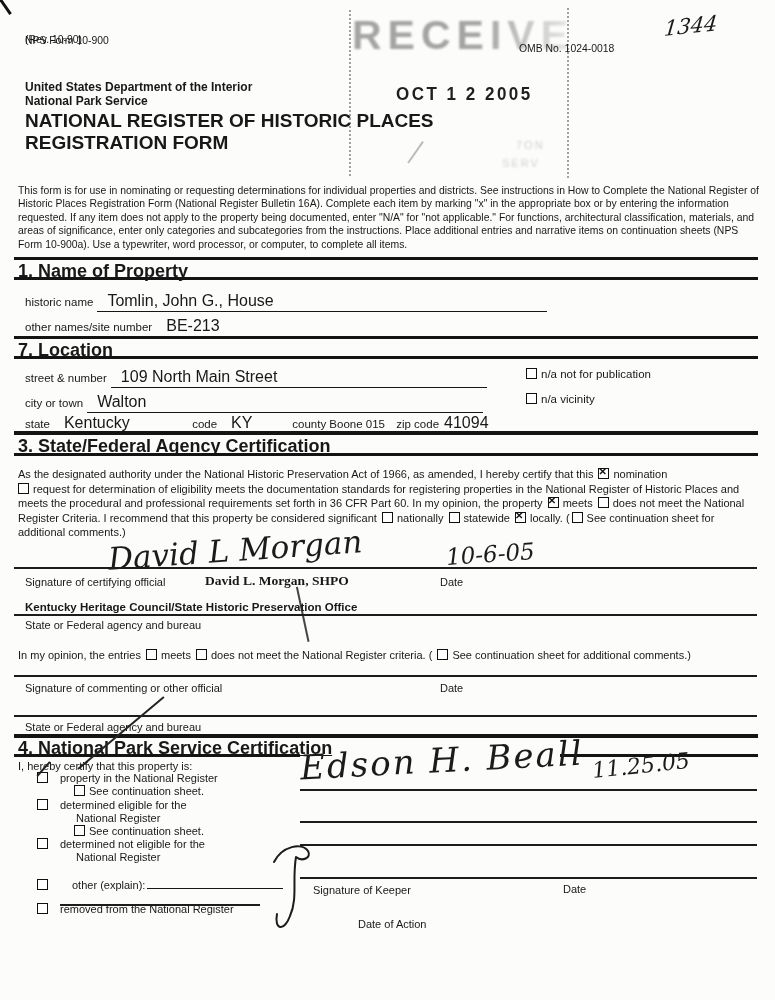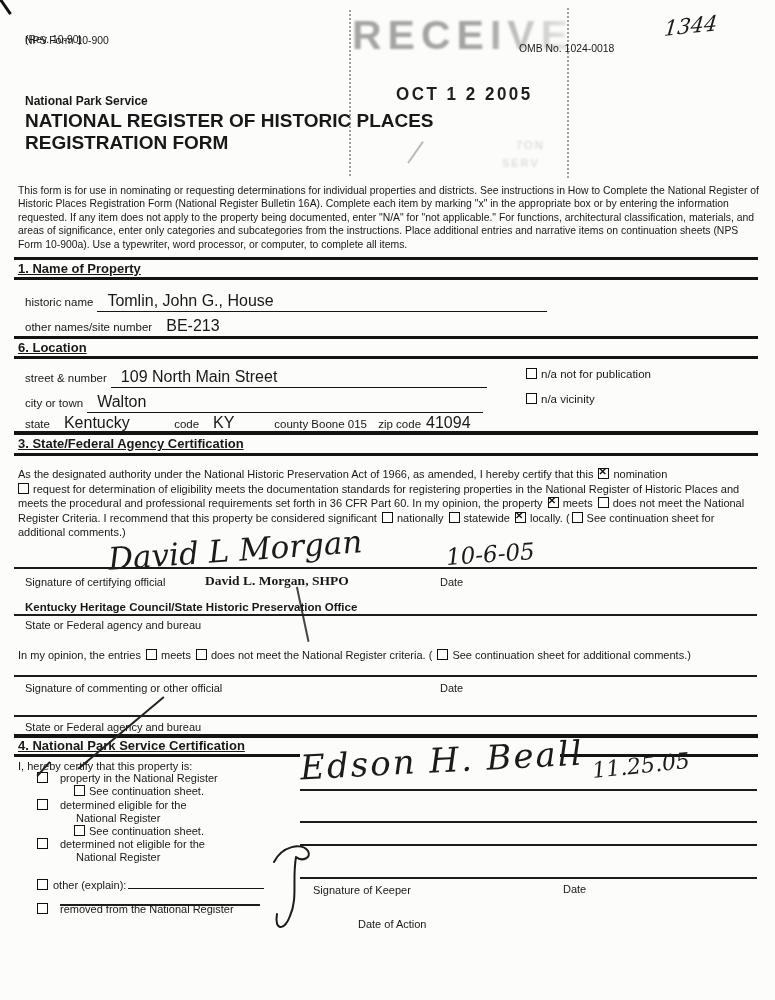--- a/index.html
+++ b/index.html
@@ -4,21 +4,21 @@
 <style>
   html,body{margin:0;padding:0;background:#e9e9e7;}
   .page{position:relative;width:775px;height:1000px;background:#fcfcfa;margin:0 auto;
         font-family:"Liberation Sans",sans-serif;color:#181818;overflow:hidden;}
   .abs{position:absolute;}
   .b{font-weight:bold;}
   .t10{font-size:10.4px;line-height:13.4px;}
   .t11{font-size:11px;line-height:14.6px;}
   .lbl{font-size:11.5px;}
   .secbar{position:absolute;left:14px;width:744px;height:3.2px;background:#141414;}
-  .sechead{font-size:13px;font-weight:bold;text-decoration:underline;}
+  .sechead{font-size:18px;font-weight:bold;text-decoration:underline;}
   .fill{display:inline-block;border-bottom:1.5px solid #161616;padding:0 8px 1px 10px;
         font-size:16px;vertical-align:baseline;margin-left:4px;}
   .sigline{position:absolute;height:1.8px;background:#1c1c1c;}
   .cb{display:inline-block;width:9px;height:9px;border:1.4px solid #101010;
       position:relative;vertical-align:-1px;margin:0 4px 0 2px;background:#fff;}
   .cb.x::before{content:"\2715";position:absolute;left:-1px;top:-2px;font-size:10px;
       font-weight:bold;line-height:10px;color:#101010;}
   .cb.hand::before{content:"";}
   .cb.hand::after{content:"";position:absolute;left:-4px;top:-5px;width:19px;height:1.8px;
       background:#222;transform:rotate(-48deg);transform-origin:center;}
@@ -48,20 +48,21 @@
   <div class="dashv" style="left:349px;top:10px;height:166px;"></div>
   <div class="dashv" style="left:567px;top:8px;height:170px;"></div>
   <div class="abs" style="left:352px;top:12px;width:215px;height:55px;overflow:hidden;">
     <span class="stampword">RECEIVED</span>
   </div>
   <div class="abs datestamp" style="left:396px;top:84px;">OCT 1 2 2005</div>
 
   <div class="abs t10" style="left:519px;top:42px;">OMB No. 1024-0018</div>
   <div class="abs hw" style="left:664px;top:14px;font-size:21px;transform:rotate(-6deg) skewX(-12deg);">1344</div>
 
+  <div class="abs b" style="left:25px;top:80px;font-size:12px;">United States Department of the Interior</div>
   <div class="abs b" style="left:25px;top:94px;font-size:12px;">National Park Service</div>
 
   <div class="abs b" style="left:25px;top:132px;font-size:19px;">REGISTRATION FORM</div>
   <div class="abs b" style="left:25px;top:110px;font-size:19px;">NATIONAL REGISTER OF HISTORIC PLACES</div>
 
   <div class="frag" style="left:516px;top:139px;">7ON</div>
   <div class="frag" style="left:502px;top:157px;">SERV</div>
   <div class="penstroke" style="left:408px;top:162px;width:26px;opacity:.3;transform:rotate(-55deg);"></div>
 
   <div class="abs t10" style="left:18px;top:184px;width:742px;">This form is for use in nominating or requesting determinations for individual properties and districts.  See instructions in How to Complete the National Register of Historic Places Registration Form (National Register Bulletin 16A). Complete each item by marking "x" in the appropriate box or by entering the information requested.  If any item does not apply to the property being documented, enter "N/A" for "not applicable."  For functions, architectural classification, materials, and areas of significance, enter only categories and subcategories from the instructions.  Place additional entries and narrative items on continuation sheets (NPS Form 10-900a).  Use a typewriter, word processor, or computer, to complete all items.</div>
@@ -71,40 +72,40 @@
   <div class="secbar" style="top:277px;"></div>
 
   <div class="abs" style="left:25px;top:292px;">
     <span class="lbl">historic name</span><span class="fill" style="width:432px;">Tomlin, John G., House</span>
   </div>
   <div class="abs" style="left:25px;top:317px;">
     <span class="lbl">other names/site number</span><span class="fill" style="width:398px;">BE-213</span>
   </div>
 
   <div class="secbar" style="top:336px;"></div>
-  <div class="abs sechead" style="left:18px;top:340px;">6. Location</div>
+  <div class="abs sechead" style="left:18px;top:340px;">7. Location</div>
   <div class="secbar" style="top:356px;"></div>
 
   <div class="abs" style="left:25px;top:368px;">
     <span class="lbl">street &amp; number</span><span class="fill" style="width:358px;">109 North Main Street</span>
   </div>
   <div class="abs lbl" style="left:524px;top:368px;">
     <span class="cb"></span><span>n/a not for publication</span>
   </div>
 
   <div class="abs" style="left:25px;top:393px;">
     <span class="lbl">city or town</span><span class="fill" style="width:378px;">Walton</span>
   </div>
   <div class="abs lbl" style="left:524px;top:393px;">
     <span class="cb"></span><span>n/a vicinity</span>
   </div>
 
   <div class="abs lbl" style="left:25px;top:414px;">
     <span>state</span><span class="fill" style="width:93px;">Kentucky</span>
-    <span style="margin-left:6px;">code</span><span class="fill" style="width:42px;">KY</span>
+    <span style="margin-left:24px;">code</span><span class="fill" style="width:42px;">KY</span>
     <span style="margin-left:8px;">county Boone 015</span>
     <span style="margin-left:8px;">zip code</span><span class="fill" style="width:32px;padding-left:4px;margin-left:1px;">41094</span>
   </div>
 
   <div class="secbar" style="top:431px;height:4px;"></div>
   <div class="abs sechead" style="left:18px;top:436px;">3. State/Federal Agency Certification</div>
   <div class="secbar" style="top:453px;"></div>
 
   <div class="abs t11" style="left:18px;top:467px;width:742px;">
     <span>As the designated authority under the National Historic Preservation Act of 1966, as amended, I hereby certify that this</span>
@@ -166,21 +167,21 @@
     <span class="cb"></span><span>See continuation sheet.</span>
   </div>
   <div class="abs t11" style="left:35px;top:837px;">
     <span class="cb"></span><span style="margin-left:8px;">determined not eligible for the</span>
   </div>
   <div class="abs t11" style="left:76px;top:850px;">National Register</div>
   <div class="abs t11" style="left:35px;top:902px;">
     <span class="cb"></span><span style="margin-left:8px;">removed from the National Register</span>
   </div>
   <div class="abs t11" style="left:35px;top:878px;">
-    <span class="cb"></span><span style="margin-left:1px;">other (explain):</span><span class="fill" style="width:118px;margin-left:2px;"></span>
+    <span class="cb"></span><span style="margin-left:20px;">other (explain):</span><span class="fill" style="width:118px;margin-left:2px;"></span>
   </div>
   <div class="sigline" style="left:60px;top:904px;width:200px;height:1.6px;"></div>
 
   <div class="abs hw" style="left:300px;top:740px;font-size:34px;letter-spacing:2px;transform:rotate(-3deg);">Edson H. Beall</div>
   <div class="abs hw" style="left:592px;top:753px;font-size:22px;transform:rotate(-6deg);">11.25.05</div>
   <div class="sigline" style="left:300px;top:789px;width:457px;height:1.5px;"></div>
   <div class="sigline" style="left:300px;top:821px;width:457px;height:1.5px;"></div>
   <div class="sigline" style="left:300px;top:844px;width:457px;height:1.5px;"></div>
 
   <svg class="abs" style="left:268px;top:842px;" width="64" height="92" viewBox="0 0 64 92">

